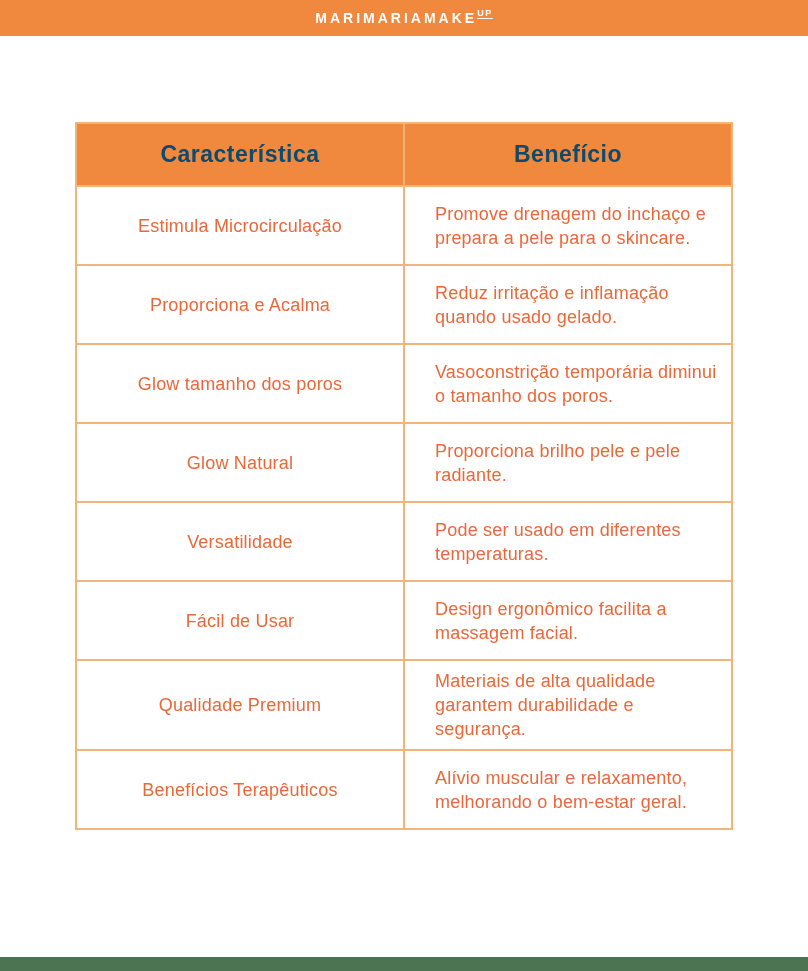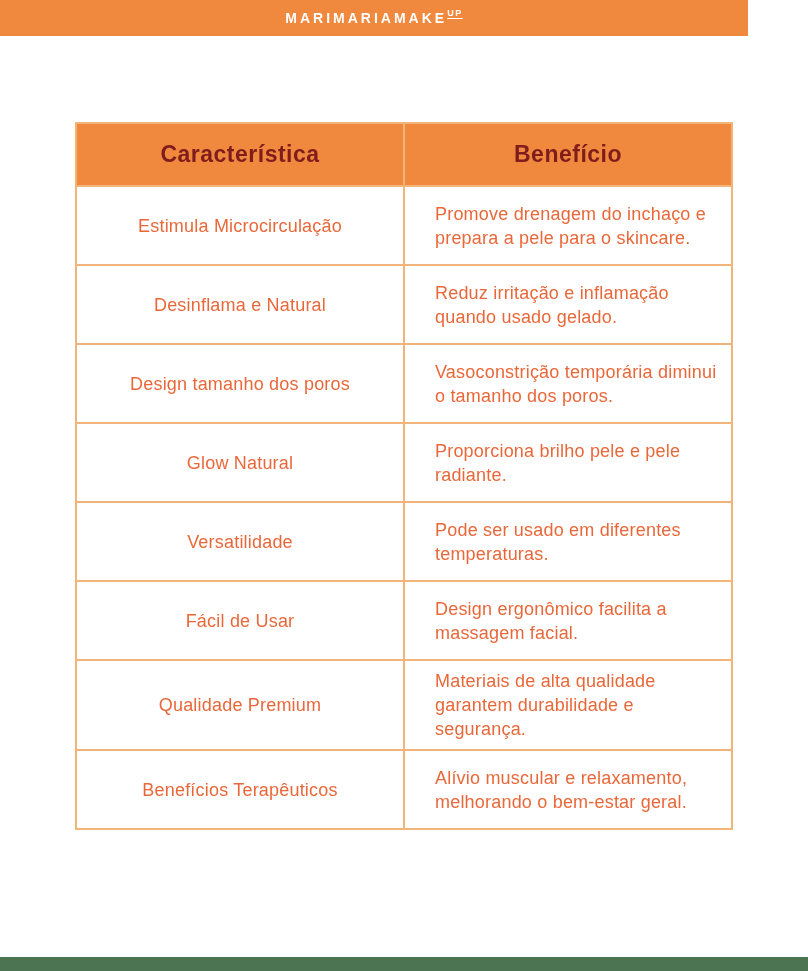--- a/index.html
+++ b/index.html
@@ -12,21 +12,21 @@
     position: relative;
     background: #ffffff;
     overflow: hidden;
     font-family: "Liberation Sans", sans-serif;
   }
 
   
   .topbar {
     position: absolute;
     top: 0; left: 0;
-    width: 748px;
+    width: 808px;
     height: 36px;
     background: #F0883E;
     display: flex;
     align-items: center;
     justify-content: center;
   }
   .logo {
     color: #ffffff;
     font-weight: bold;
     font-size: 14px;
@@ -51,21 +51,21 @@
     width: 658px;
     border-collapse: collapse;
     table-layout: fixed;
   }
   .feature-table th,
   .feature-table td {
     border: 2px solid #F2B478;
   }
   .feature-table thead th {
     background: #F0883E;
-    color: #7f1d1d;
+    color: #0c4a6e;
     font-size: 23px;
     font-weight: bold;
     letter-spacing: 0.5px;
     height: 59px;
     text-align: center;
   }
   .feature-table thead th + th {
     border-left-color: #E2772F;
   }
   .feature-table tbody tr {
@@ -116,26 +116,26 @@
       <th>Benefício</th>
     </tr>
   </thead>
   <tbody id="rows">
   <tr>
     <td class="cell-feature">Estimula Microcirculação</td>
     <td class="cell-benefit">Promove drenagem do inchaço e prepara a pele para o skincare.</td>
   </tr>
 
   <tr>
-    <td class="cell-feature">Desinflama e Natural</td>
+    <td class="cell-feature">Proporciona e Acalma</td>
     <td class="cell-benefit">Reduz irritação e inflamação quando usado gelado.</td>
   </tr>
 
   <tr>
-    <td class="cell-feature">Design tamanho dos poros</td>
+    <td class="cell-feature">Glow tamanho dos poros</td>
     <td class="cell-benefit">Vasoconstrição temporária diminui o tamanho dos poros.</td>
   </tr>
 
   <tr>
     <td class="cell-feature">Glow Natural</td>
     <td class="cell-benefit">Proporciona brilho pele e pele radiante.</td>
   </tr>
 
   <tr>
     <td class="cell-feature">Versatilidade</td>

